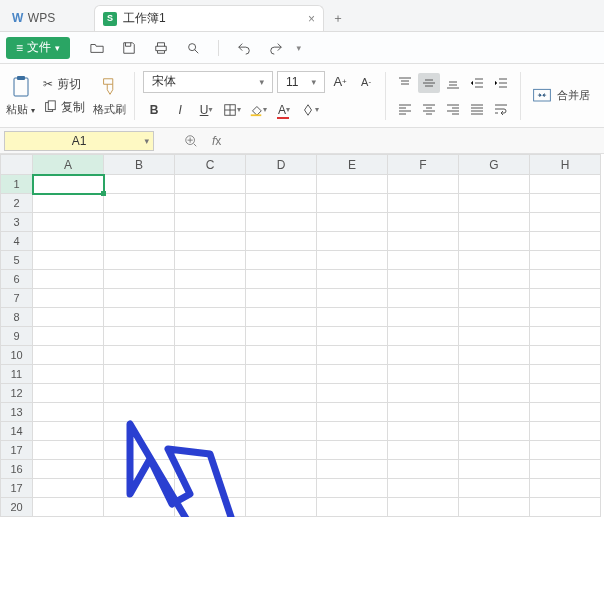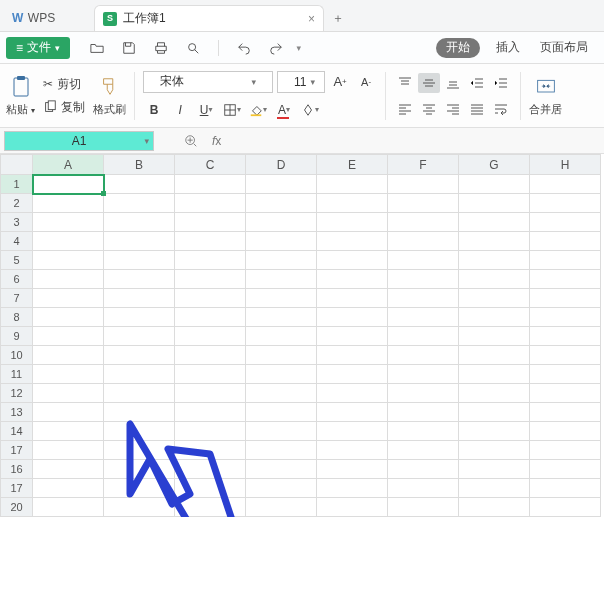--- a/index.html
+++ b/index.html
@@ -20,31 +20,31 @@
   .menu-tab.start{background:#777;color:#fff;border-radius:10px;height:20px;padding:0 10px;margin-right:6px}
   .ribbon{height:64px;background:#fdfdfd;border-bottom:1px solid #e0e0e0;display:flex;align-items:center;padding:0 6px;gap:8px}
   .ricon-lg{width:26px;height:26px;display:flex;align-items:center;justify-content:center;color:#3b6fa0}
   .rlabel{font-size:11px;color:#444;text-align:center}
   .paste-grp{display:flex;flex-direction:column;align-items:center;gap:2px}
   .clip-right{display:flex;flex-direction:column;gap:6px;justify-content:center}
   .clip-row{display:flex;align-items:center;gap:4px;color:#444}
   .vsep{width:1px;height:48px;background:#e4e4e4}
   .font-grp{display:flex;flex-direction:column;gap:6px}
   .font-row{display:flex;gap:4px;align-items:center}
-  .combo{height:22px;border:1px solid #c9c9c9;background:#fff;display:flex;align-items:center;padding:0 16px;font-size:12px;color:#333}
+  .combo{height:22px;border:1px solid #c9c9c9;background:#fff;display:flex;align-items:center;padding:0 8px;font-size:12px;color:#333}
   .combo .dd{margin-left:auto;color:#777;font-size:9px;padding-left:4px}
   .ico{width:22px;height:22px;display:flex;align-items:center;justify-content:center;color:#444;border:1px solid transparent;border-radius:2px}
   .ico svg{width:14px;height:14px}
   .align-grp{display:flex;flex-direction:column;gap:6px}
   .align-row{display:flex;gap:2px}
   .al{width:22px;height:20px;display:flex;align-items:center;justify-content:center;color:#555}
   .al.active{background:#d7dadb;border-radius:2px}
-  .merge-grp{display:flex;flex-direction:column;align-items:center;gap:2px}
+  .merge-grp{display:flex;align-items:center;gap:2px}
   .namebox-row{height:26px;background:#f8f8f8;border-bottom:1px solid #e0e0e0;display:flex;align-items:center}
-  .namebox{width:150px;height:20px;margin:0 4px;border:1px solid #c9c9c9;background:#5eead4;display:flex;align-items:center;justify-content:center;font-size:12px;color:#333;position:relative}
+  .namebox{width:150px;height:20px;margin:0 4px;border:1px solid #c9c9c9;background:#fef9c3;display:flex;align-items:center;justify-content:center;font-size:12px;color:#333;position:relative}
   .namebox .dd{position:absolute;right:4px;color:#777;font-size:9px}
   .fx-area{display:flex;align-items:center;gap:14px;margin-left:26px;color:#777}
   .fx-input{flex:1;height:20px;border:none;background:transparent}
   .sheet{position:relative;overflow:hidden}
   .grid{border-collapse:collapse;table-layout:fixed}
   .grid th,.grid td{border:1px solid #dcdcdc;padding:0;margin:0}
   .grid thead th{background:#eef1f3;height:20px;font-weight:normal;color:#555;font-size:12px}
   .grid tbody th{background:#eef1f3;width:32px;text-align:center;font-weight:normal;color:#555;font-size:11px}
   .grid td{height:19px;width:71px}
   .corner{width:32px;background:#eef1f3}
@@ -104,31 +104,20 @@
           <path fill="none" stroke="currentColor" d="M6 3 2 7l4 4M2 7h8a4 4 0 0 1 0 8"></path>
         </svg>
       </span>
     <span class="ico">
         <svg viewBox="0 0 16 16">
           <path fill="none" stroke="currentColor" d="M10 3l4 4-4 4M14 7H6a4 4 0 0 0 0 8"></path>
         </svg>
       </span>
     <span style="color:#888;font-size:9px">▾</span>
   </div>
-  <div class="menu-tabs">
-    <div class="menu-tab start">
-        <span>开始</span>
-      </div>
-    <div class="menu-tab">
-        <span>插入</span>
-      </div>
-    <div class="menu-tab">
-        <span>页面布局</span>
-      </div>
-  </div>
 </div>
 
 <div class="ribbon">
   <div class="paste-grp">
     <span class="ricon-lg">
         <svg viewBox="0 0 24 24" width="24" height="24">
           <rect x="5" y="3" width="14" height="18" rx="1" fill="none" stroke="currentColor"></rect>
           <rect x="8" y="1" width="8" height="4" rx="1" fill="#3b6fa0"></rect>
         </svg>
       </span>

